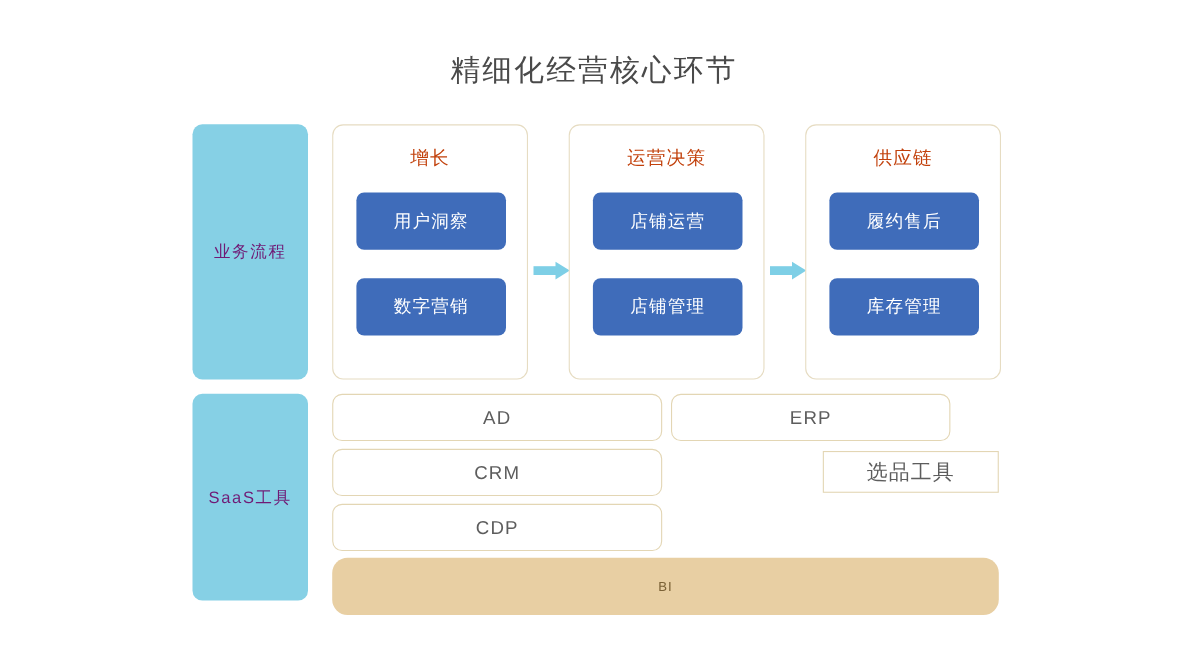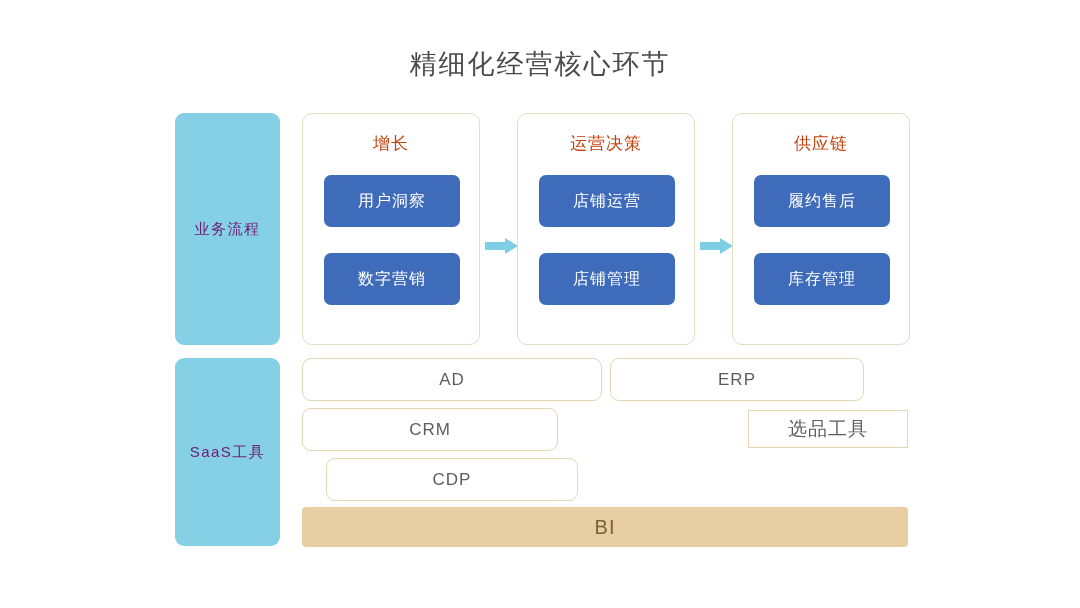--- a/index.html
+++ b/index.html
@@ -140,42 +140,42 @@
     border-radius: 9px;
     box-sizing: border-box;
     display: flex;
     align-items: center;
     justify-content: center;
     font-size: 17px;
     color: #5d5d5d;
     letter-spacing: 1px;
   }
   .tool-ad  { left: 302px; top: 358px; width: 300px; height: 43px; }
-  .tool-crm { left: 302px; top: 408px; width: 256px; height: 43px; }
-  .tool-cdp { left: 302px; top: 458px; width: 252px; height: 43px; margin-left: 24px; }
+  .tool-crm { left: 302px; top: 408px; width: 300px; height: 43px; }
+  .tool-cdp { left: 302px; top: 458px; width: 300px; height: 43px; }
   .tool-erp { left: 610px; top: 358px; width: 254px; height: 43px; }
   .tool-selection {
     left: 748px;
     top: 410px;
     width: 160px;
     height: 38px;
     border-radius: 0;
     border: 1.4px solid #e3d6b4;
     font-size: 19px;
   }
   .tool-bi {
     left: 302px;
     top: 507px;
     width: 606px;
-    height: 40px;
+    height: 52px;
     background: #e8cfa3;
     border: none;
-    border-radius: 4px;
+    border-radius: 14px;
     color: #7a6136;
-    font-size: 20px;
+    font-size: 12px;
   }
 </style>
 </head>
 <body>
 
 <div class="canvas">
 
   <div class="page-title">精细化经营核心环节</div>
 
   <div class="row-label process">

